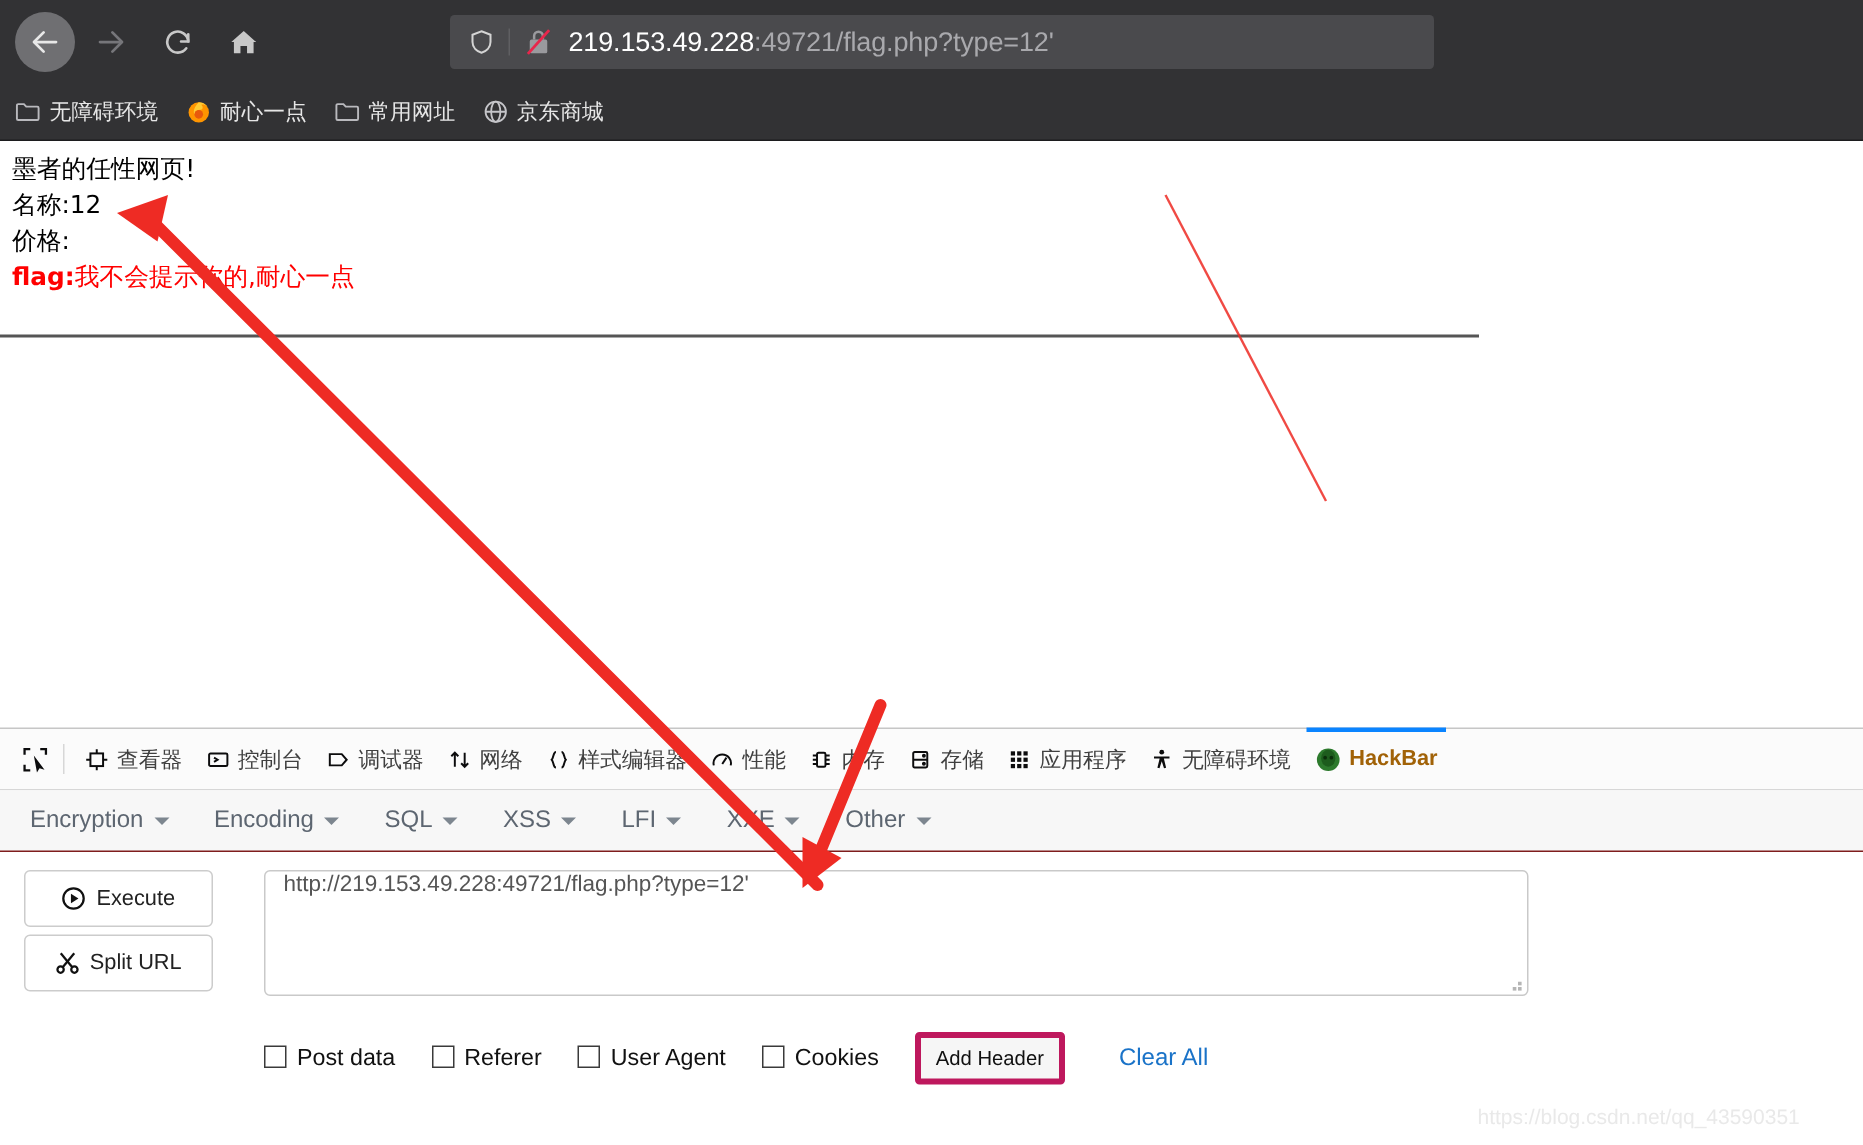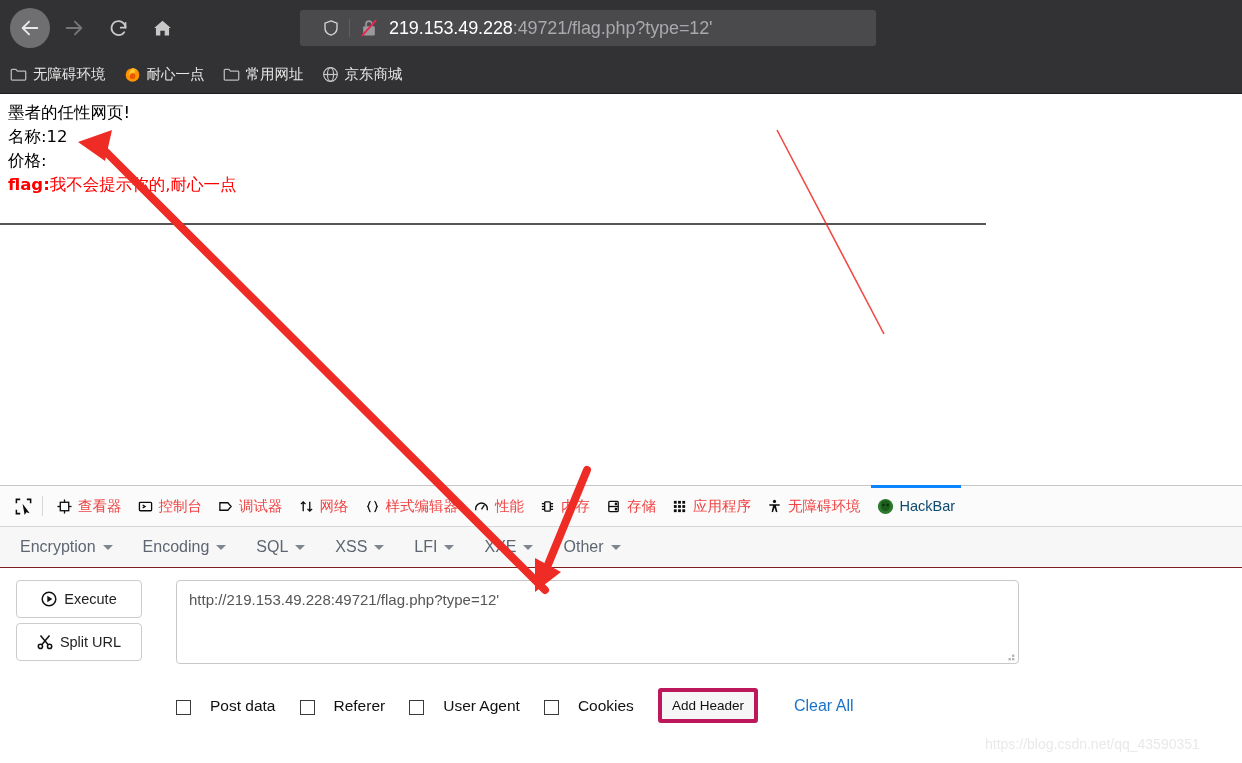--- a/index.html
+++ b/index.html
@@ -34,27 +34,27 @@
     margin-right: 4px;
   }
   .nav-btn.active-circle { background: #6f6f72; color:#e8e8e8; }
   .nav-btn.disabled { color: #76767a; }
   .nav-btn svg { display:block; }
 
   #urlbar {
     position: absolute;
     left: 300px;
     top: 10px;
-    width: 576px;
+    width: 656px;
     height: 36px;
     background: #4a4a4d;
     border-radius: 3px;
     display: flex;
     align-items: center;
-    padding: 0 22px;
+    padding: 0 12px;
   }
   #urlbar .shield { width: 18px; height:18px; color:#d4d4d4; flex:none; }
   #urlbar .sep { width:1px; height:18px; background:#5f5f62; margin: 0 9px; flex:none;}
   #urlbar .lock-broken { width:20px; height:20px; flex:none; margin-right:10px;}
   #url-text {
     color: #a9a9ad;
     font-size: 18px;
     white-space: nowrap;
     letter-spacing: -0.1px;
     font-family: "Liberation Sans","DejaVu Sans",sans-serif;
@@ -128,27 +128,27 @@
   .dt-picker {
     width: 34px; height: 30px;
     display:flex; align-items:center; justify-content:center;
     color:#0c0c0d;
   }
   .dt-divider { width:1px; height:20px; background:#d7d7d7; margin: 0 6px 0 2px; }
   .dt-tab {
     display:flex; align-items:center;
     height: 40px;
     padding: 0 8px;
-    color:#ef4444;
+    color:#404040;
     font-size: 14.5px;
     white-space: nowrap;
     position: relative;
   }
   .dt-tab .dt-ico { margin-right: 6px; display:flex; align-items:center; color:#0c0c0d;}
-  .dt-tab.selected { color:#0c4a6e; }
+  .dt-tab.selected { color:#a16207;font-weight:bold; }
   .dt-tab.selected::before {
     content:"";
     position:absolute; left:2px; right:2px; top:-1px; height:3px;
     background:#0a84ff;
   }
 
   
   #hackbar {
     height: 237px;
     background:#ffffff;
@@ -192,47 +192,46 @@
     margin-bottom: 5px;
   }
   .hb-btn .hb-btn-ico { margin-right:7px; display:flex; align-items:center; }
   #hb-textarea-wrap { flex:1; padding-left: 20px; padding-right: 207px; position:relative;}
   #hb-textarea {
     width: 100%;
     height: 84px;
     border: 1px solid #c9c9c9;
     border-radius: 4px;
     background:#fff;
-    padding: 10px 12px;
+    padding: 0 12px;
     font-size: 15px;
     color:#555;
     font-family: "Liberation Sans","DejaVu Sans",sans-serif;
     position:relative;
     white-space:nowrap;
     overflow:hidden;
   }
   #hb-resize {
     position:absolute;
     right: 210px;
     bottom: 4px;
     width: 12px; height:12px;
   }
   #hb-optionsrow {
     display:flex;
     align-items:center;
     padding-left: 176px;
     margin-top: 22px;
   }
   .hb-check {
-    display:flex; align-items:flex-end;
+    display:flex; align-items:flex-start;
     margin-right: 24px;
     font-size: 15.5px;
     color:#111;
     white-space:nowrap;
-    gap:12px;
   }
   .hb-box {
     width:15px;height:15px;
     border:1.5px solid #3a3a3a;
     background:#fff;
     margin-right:7px;
     flex:none;
   }
   #hb-addheader {
     border:4px solid #be185d;

